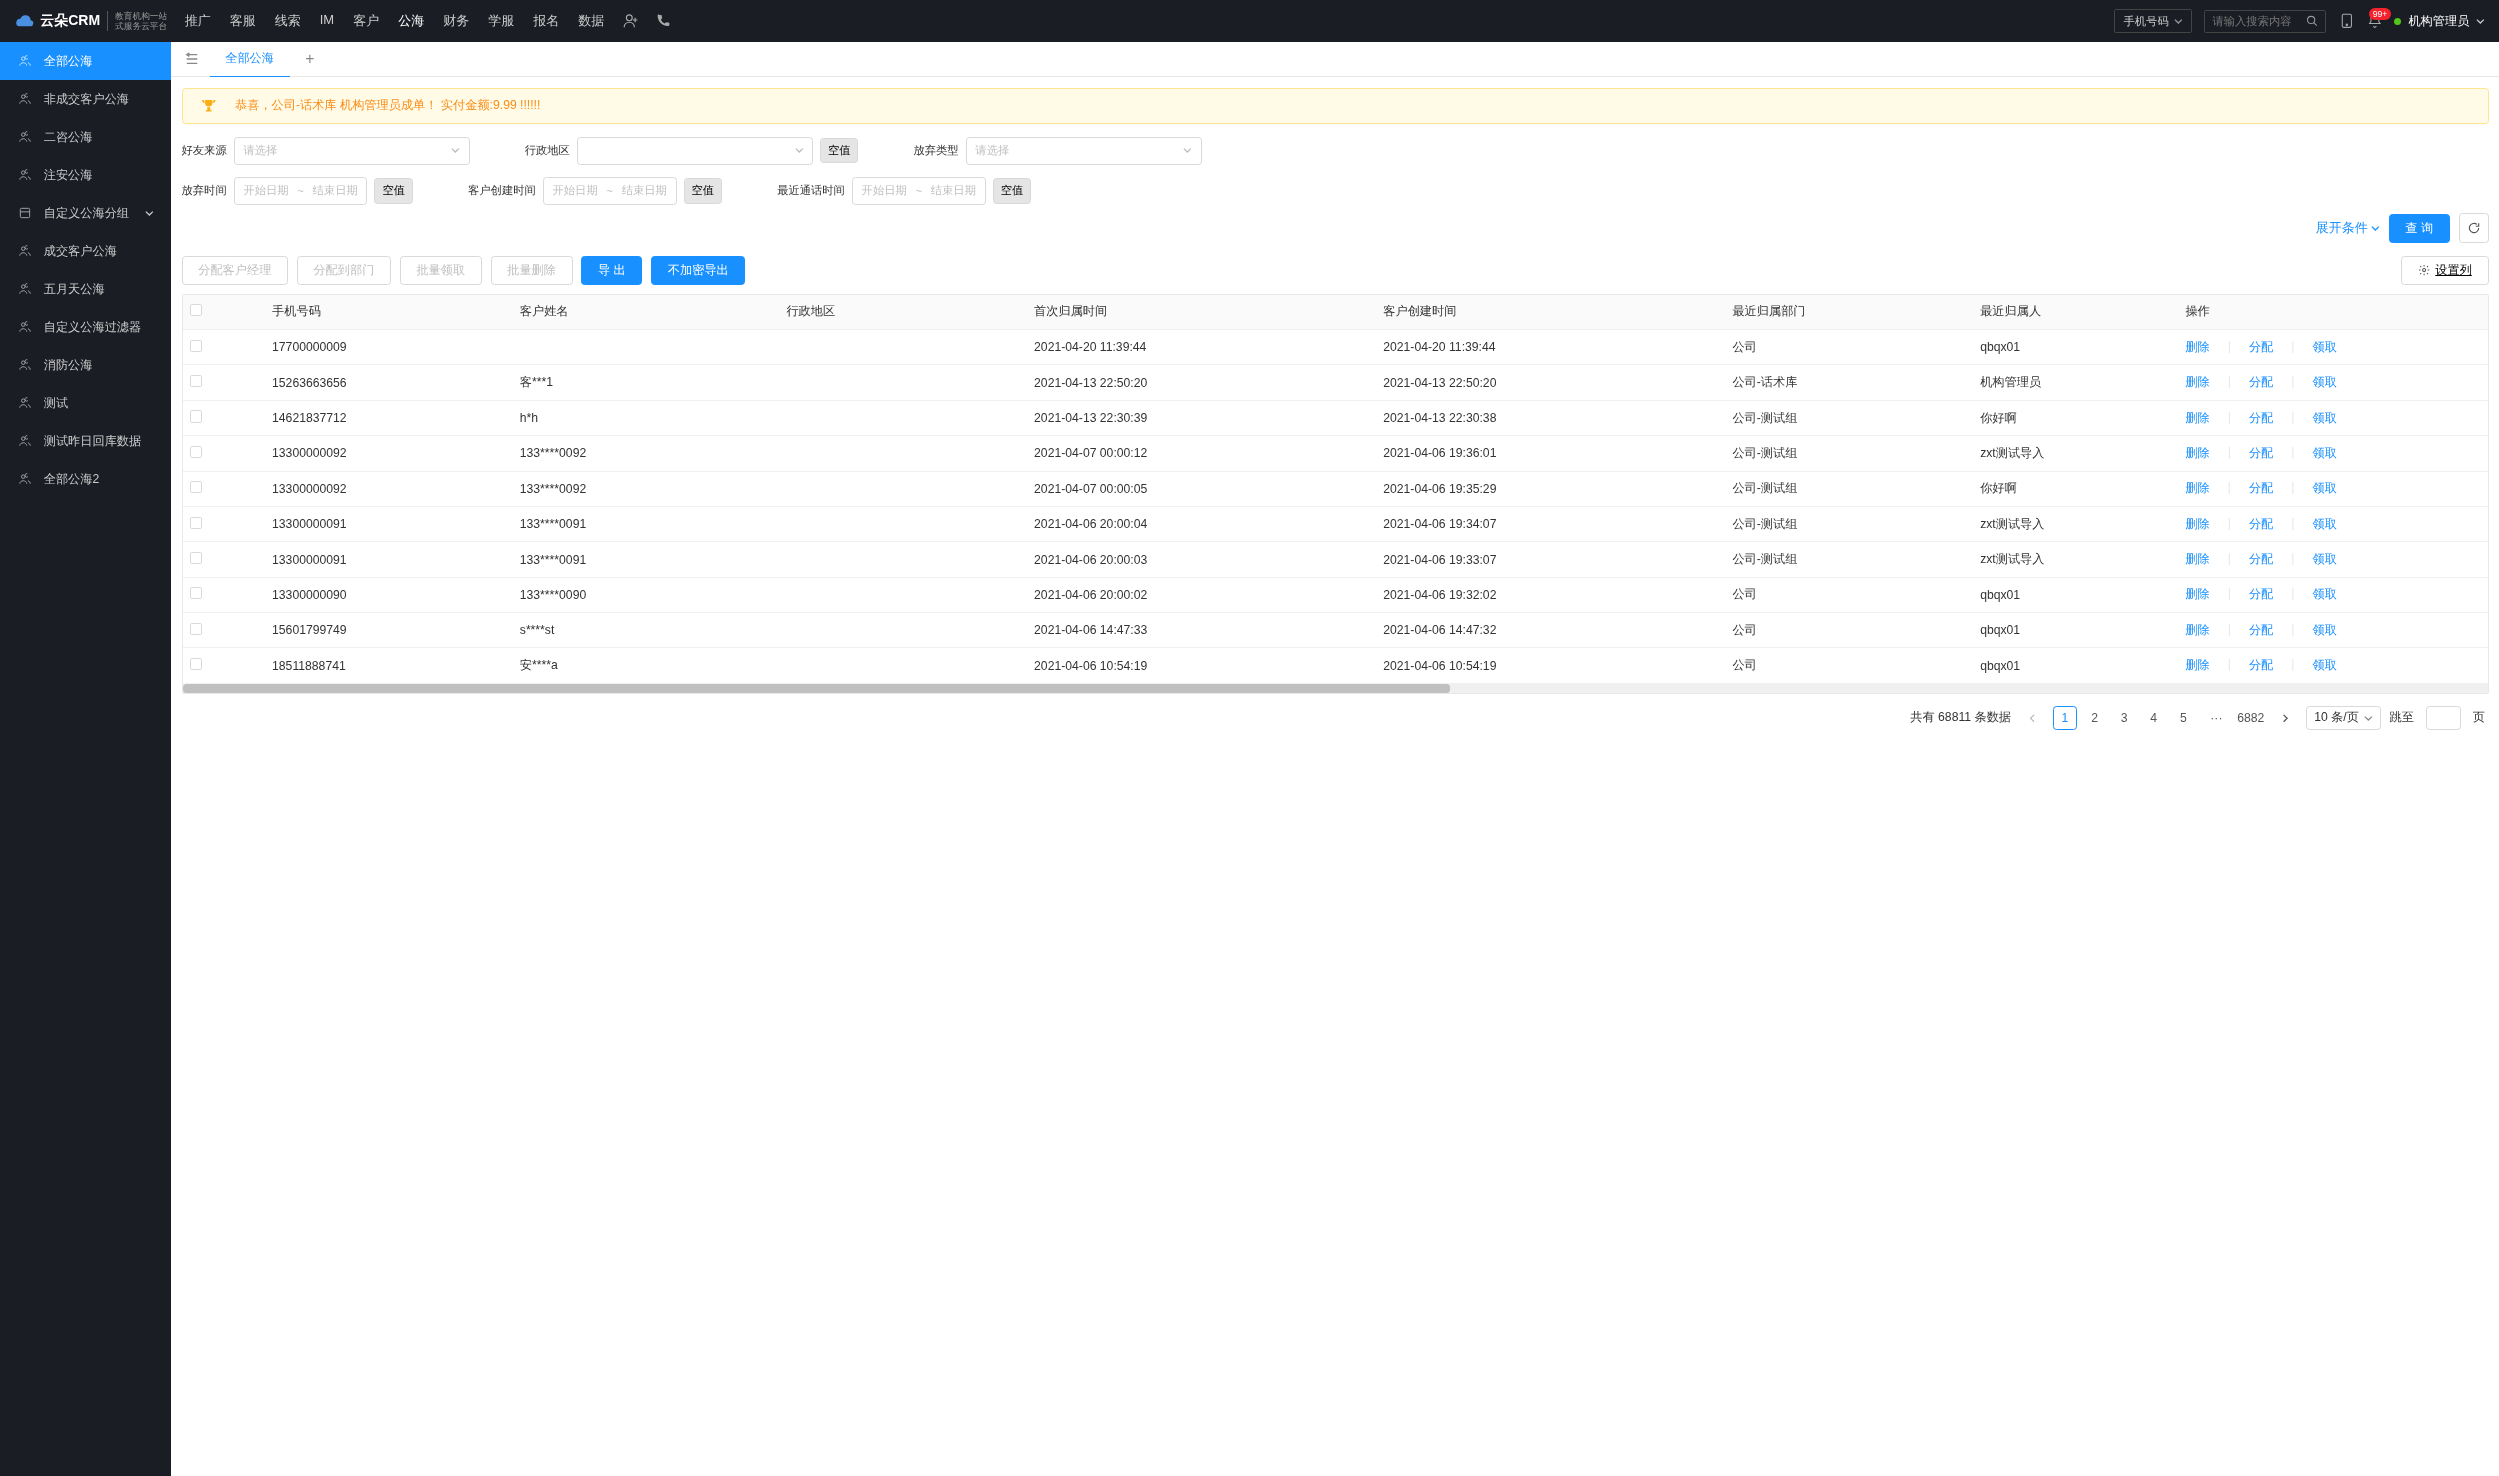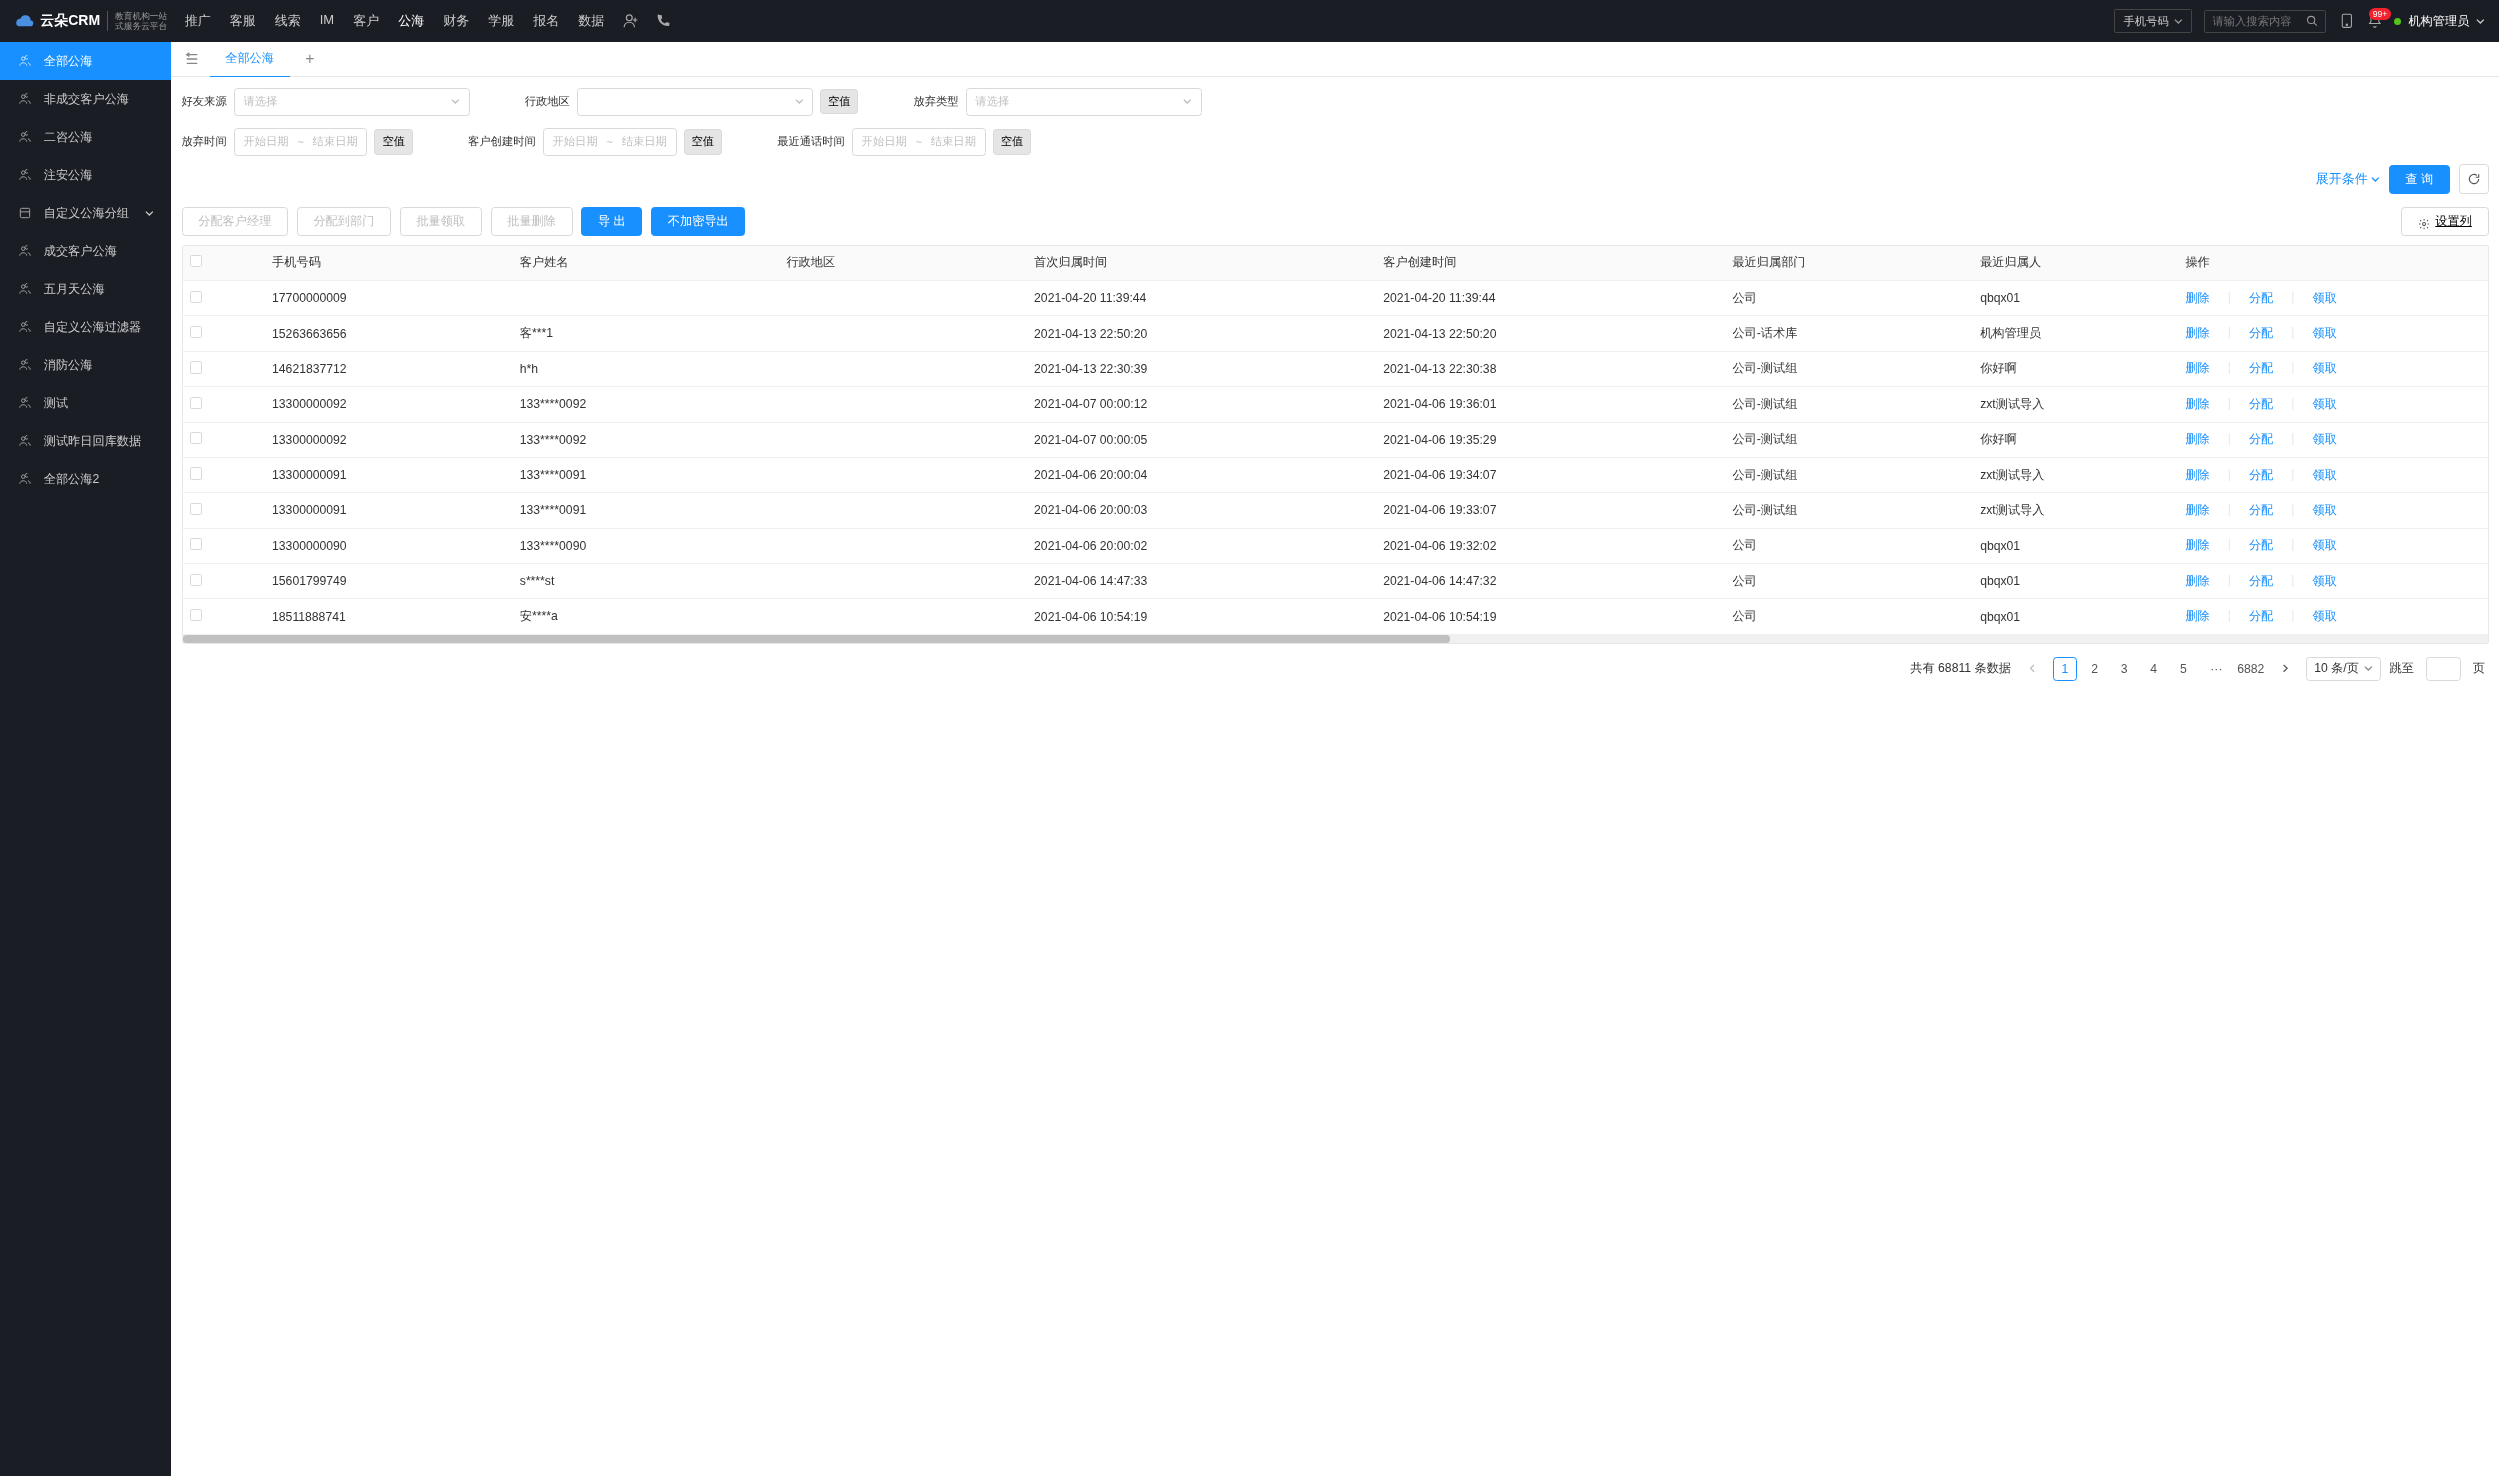--- a/index.html
+++ b/index.html
@@ -60,21 +60,21 @@
 
 .filter-actions { display: flex; justify-content: flex-end; align-items: center; gap: 8.7px; margin-bottom: 12.2px; }
 .link-blue { color: #1890ff; cursor: pointer; font-size: 13px; display: flex; align-items: center; gap: 3.5px; }
 .btn { border: 0.9px solid #d9d9d9; background: #fff; padding: 5.2px 15.7px; border-radius: 3.5px; font-size: 12.2px; cursor: pointer; }
 .btn-primary { background: #1890ff; border-color: #1890ff; color: #fff; }
 .btn-disabled { color: #bfbfbf; cursor: not-allowed; }
 .icon-btn { border: 0.9px solid #d9d9d9; background: #fff; width: 30px; height: 30px; border-radius: 3.5px; display: flex; align-items: center; justify-content: center; cursor: pointer; }
 
 .toolbar { display: flex; gap: 8.7px; margin-bottom: 8.7px; align-items: center; }
 .toolbar .spacer { flex: 1; }
-.settings-btn { display: flex; align-items: flex-end; gap: 5.2px; text-decoration: underline; }
+.settings-btn { display: flex; align-items: center; gap: 5.2px; text-decoration: underline; }
 
 
 .table-wrap { border: 0.9px solid #e8e8e8; border-radius: 1.7px; }
 .table { width: 100%; border-collapse: collapse; table-layout: fixed; }
 .table th, .table td { text-align: left; padding: 8.7px 7px; font-size: 12.2px; border-bottom: 0.9px solid #f0f0f0; white-space: nowrap; overflow: hidden; text-overflow: ellipsis; }
 .table th { background: #fafafa; font-weight: 500; color: #333; }
 .col-chk { width: 35px; text-align: center; }
 .col-ops { width: 131px; }
 .ops { display: flex; gap: 18px; text-align: right; }
 .op-link { color: #1890ff; cursor: pointer; }
@@ -271,20 +271,28 @@
               <path d="M2 3h12M2 8h12M2 13h12M5 1l-3 2 3 2"></path>
             </svg>
         </span>
         <div class="tab">
           <span>全部公海</span>
         </div>
         <span class="tab-add">+</span>
       </div>
 
       <div class="content">
+        <div class="banner">
+          <span class="trophy">
+            <svg width="17.5" height="17.5" viewBox="0 0 24 24" fill="#faad14">
+                <path d="M7 4h10v4a5 5 0 01-10 0V4zM5 4H3v2a4 4 0 004 2M19 4h2v2a4 4 0 01-4 2M10 14h4v4h-4zM8 20h8v-2H8z"></path>
+              </svg>
+          </span>
+          <span class="banner-text">恭喜，公司-话术库  机构管理员成单！  实付金额:9.99 !!!!!!</span>
+        </div>
 
         <div class="filters">
           <div class="filter-row" id="filter-row-1">
               <div class="filter-group">
                 <span class="filter-label">好友来源</span>
                 <div class="select">
                   <span>请选择</span>
                   <svg width="8.7" height="8.7" viewBox="0 0 10 10">
                     <path d="M1 3l4 4 4-4" stroke="#bbb" fill="none" stroke-width="1.5"></path>
                   </svg>

